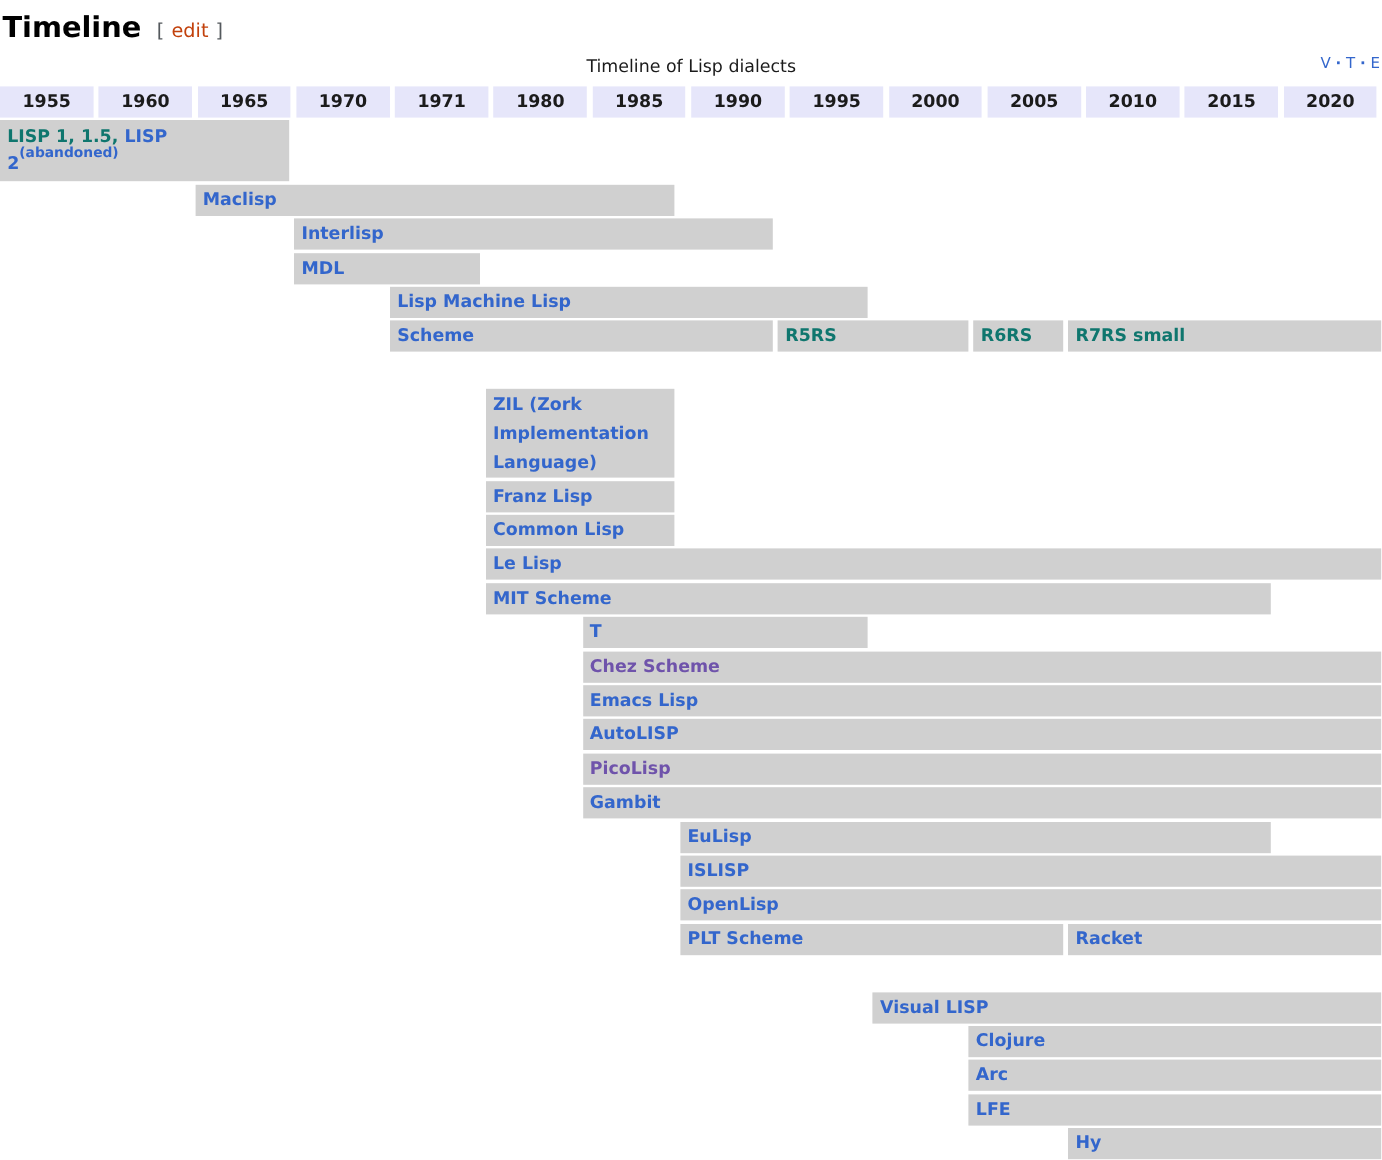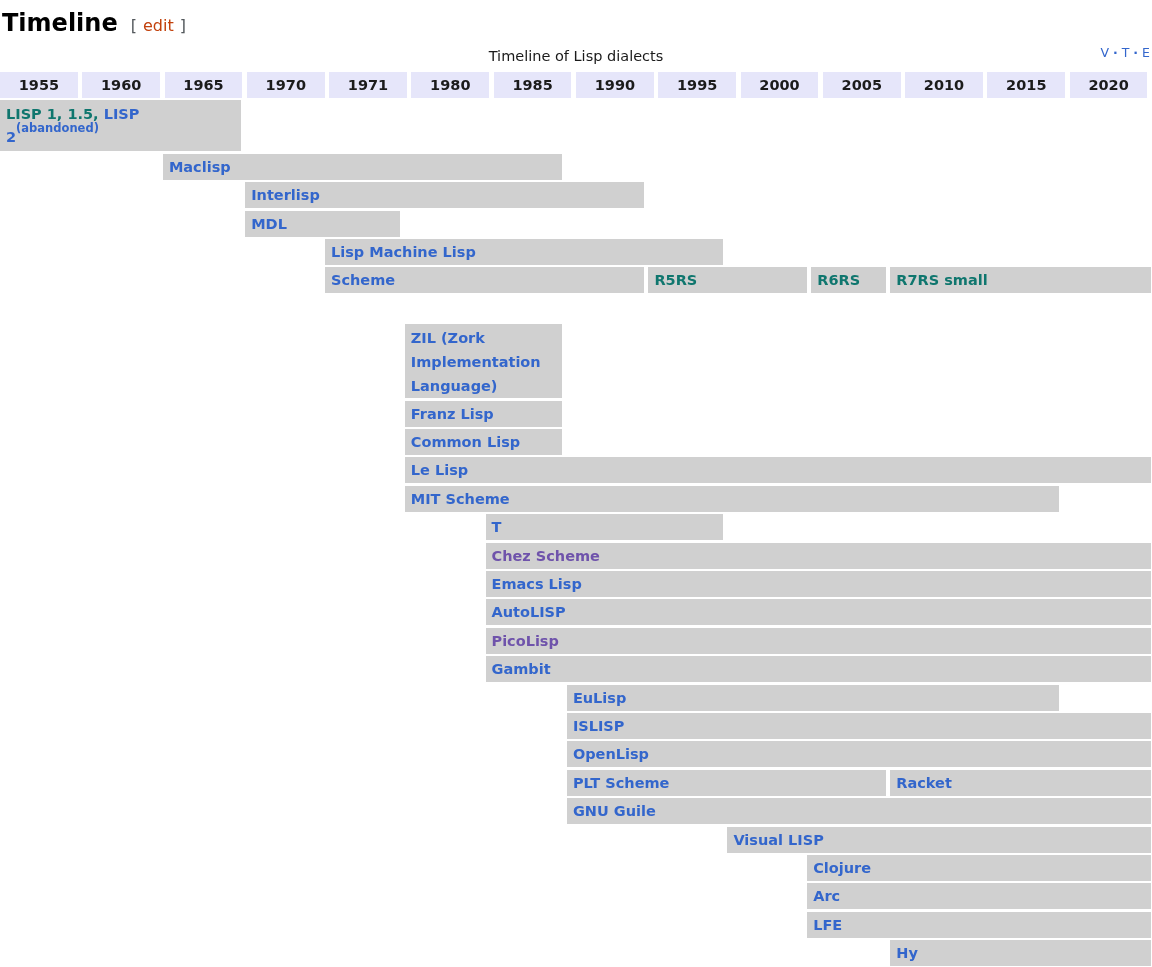--- a/index.html
+++ b/index.html
@@ -124,23 +124,20 @@
       <div class="trow" style="top: 641px; height: 26px;">
         <div class="bar l1" style="left: 566.9px; width: 584.1px;"><a class="wl">ISLISP</a></div>
       </div>
       <div class="trow" style="top: 669.4px; height: 26px;">
         <div class="bar l1" style="left: 566.9px; width: 584.1px;"><a class="wl">OpenLisp</a></div>
       </div>
       <div class="trow" style="top: 697.8px; height: 26px;">
         <div class="bar l1" style="left: 566.9px; width: 318.9px;"><a class="wl">PLT Scheme</a></div>
         <div class="bar l1" style="left: 890.3px; width: 260.7px;"><a class="wl">Racket</a></div>
       </div>
-      <div class="trow" style="top: 726.2px; height: 26px;">
-        <div class="bar l1" style="left: 566.9px; width: 584.1px;"><a class="wl">GNU Guile</a></div>
-      </div>
       <div class="trow" style="top: 754.6px; height: 26px;">
         <div class="bar l1" style="left: 727.4px; width: 423.6px;"><a class="wl">Visual LISP</a></div>
       </div>
       <div class="trow" style="top: 783px; height: 26px;">
         <div class="bar l1" style="left: 807.2px; width: 343.8px;"><a class="wl">Clojure</a></div>
       </div>
       <div class="trow" style="top: 811.4px; height: 26px;">
         <div class="bar l1" style="left: 807.2px; width: 343.8px;"><a class="wl">Arc</a></div>
       </div>
       <div class="trow" style="top: 839.8px; height: 26px;">

